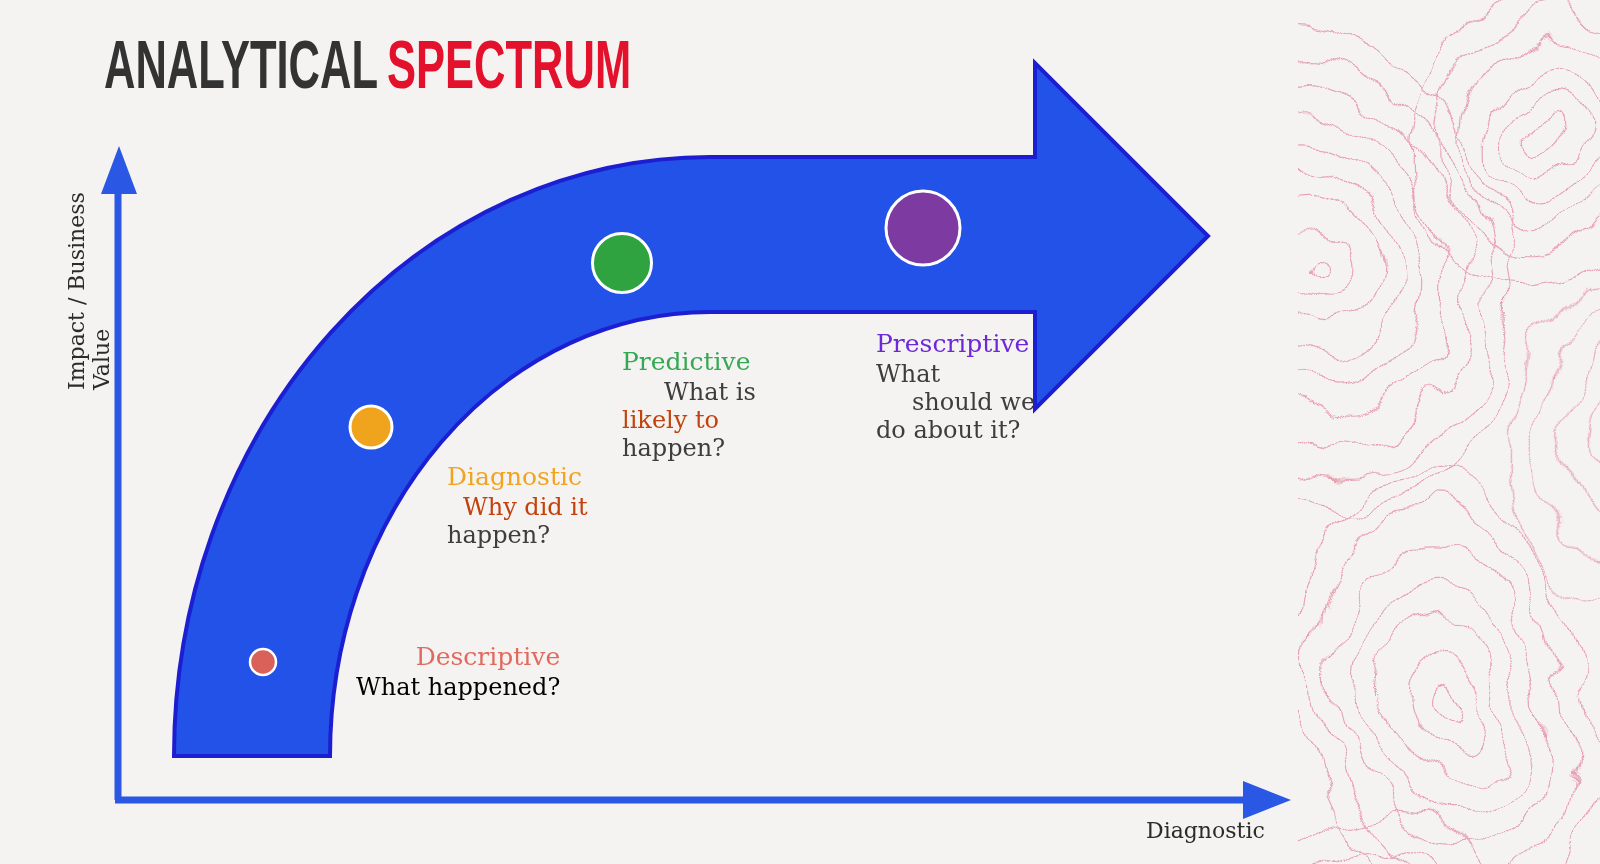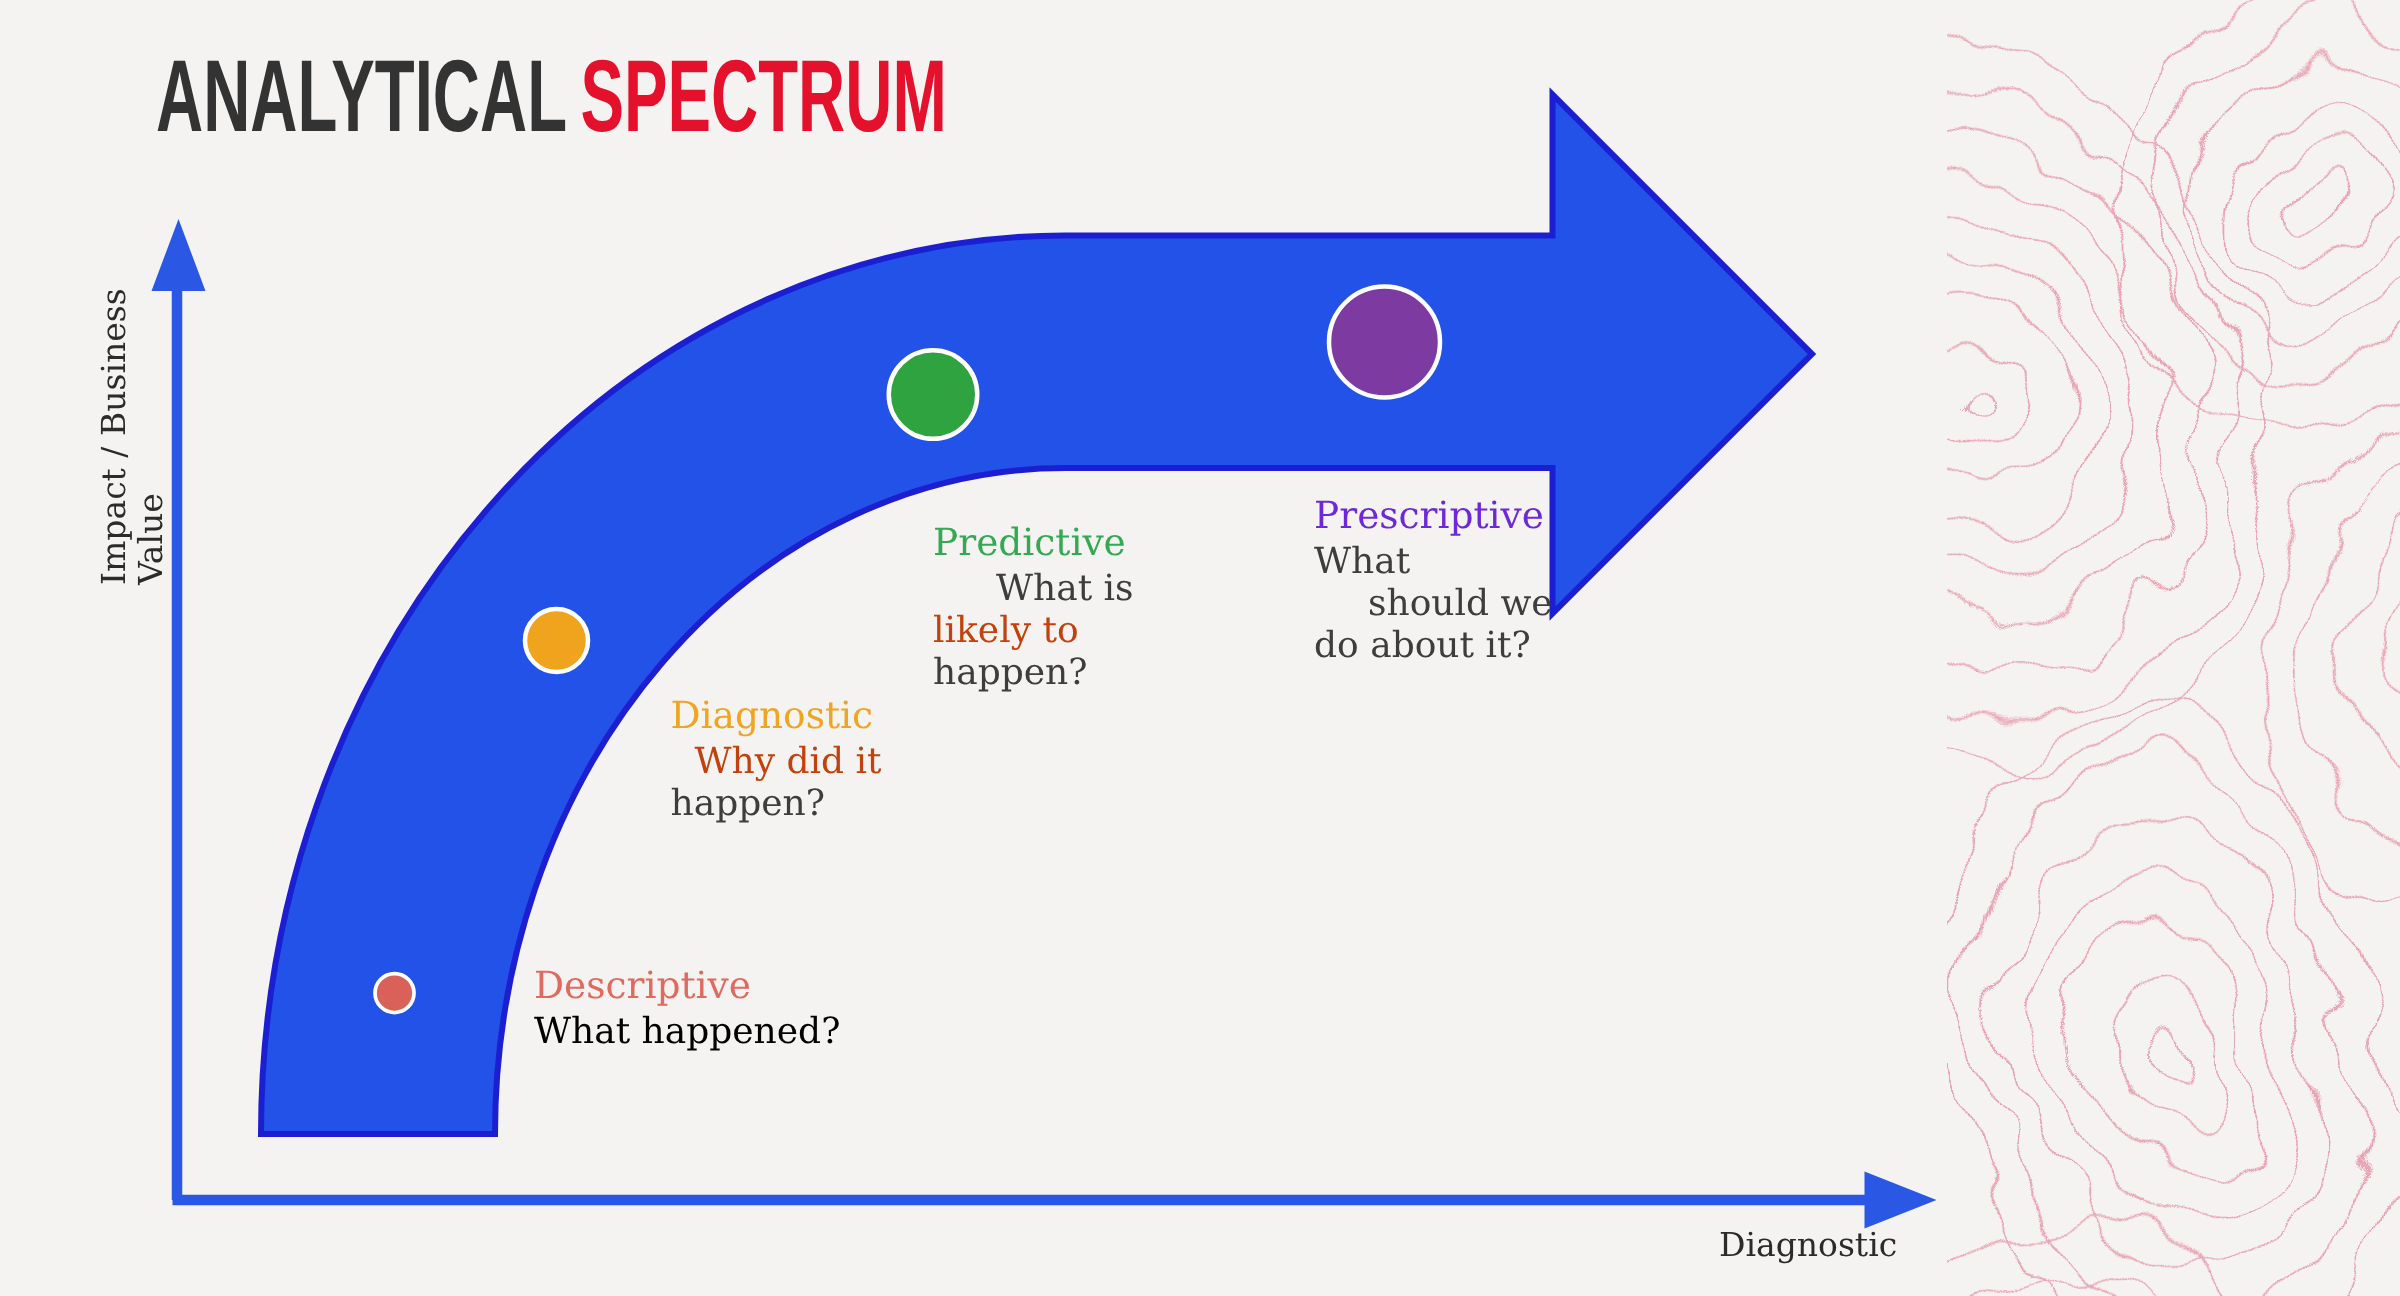--- a/index.html
+++ b/index.html
@@ -120,21 +120,21 @@
     <span class="t1" style="color: rgb(51, 51, 51);">ANALYTICAL</span><span class="t2" style="color: rgb(228, 17, 45);">SPECTRUM</span>
   </h1>
 
   <div class="y-label" style="color: rgb(43, 43, 43);">
     <div>Impact / Business</div>
     <div>Value</div>
   </div>
   <div class="x-label" style="color: rgb(43, 43, 43);">Diagnostic</div>
 
   <div class="stage pos-descriptive">
-    <div class="stage-name" style="color: rgb(224, 106, 94);">Descriptive</div>
+    <div class="stage-name" style="color: rgb(224, 106, 94); text-align: right;">Descriptive</div>
     <div class="stage-line" style="color: #000000;">What happened?</div>
     <div class="stage-line" style="color: rgb(61, 61, 61);"></div>
     <div class="stage-line" style="color: rgb(61, 61, 61);"></div>
   </div>
 
   <div class="stage pos-diagnostic">
     <div class="stage-name" style="color: rgb(240, 164, 31);">Diagnostic</div>
     <div class="stage-line" style="color: #c2410c; margin-left: 16px;">Why did it</div>
     <div class="stage-line" style="color: rgb(61, 61, 61);">happen?</div>
     <div class="stage-line" style="color: rgb(61, 61, 61);"></div>

